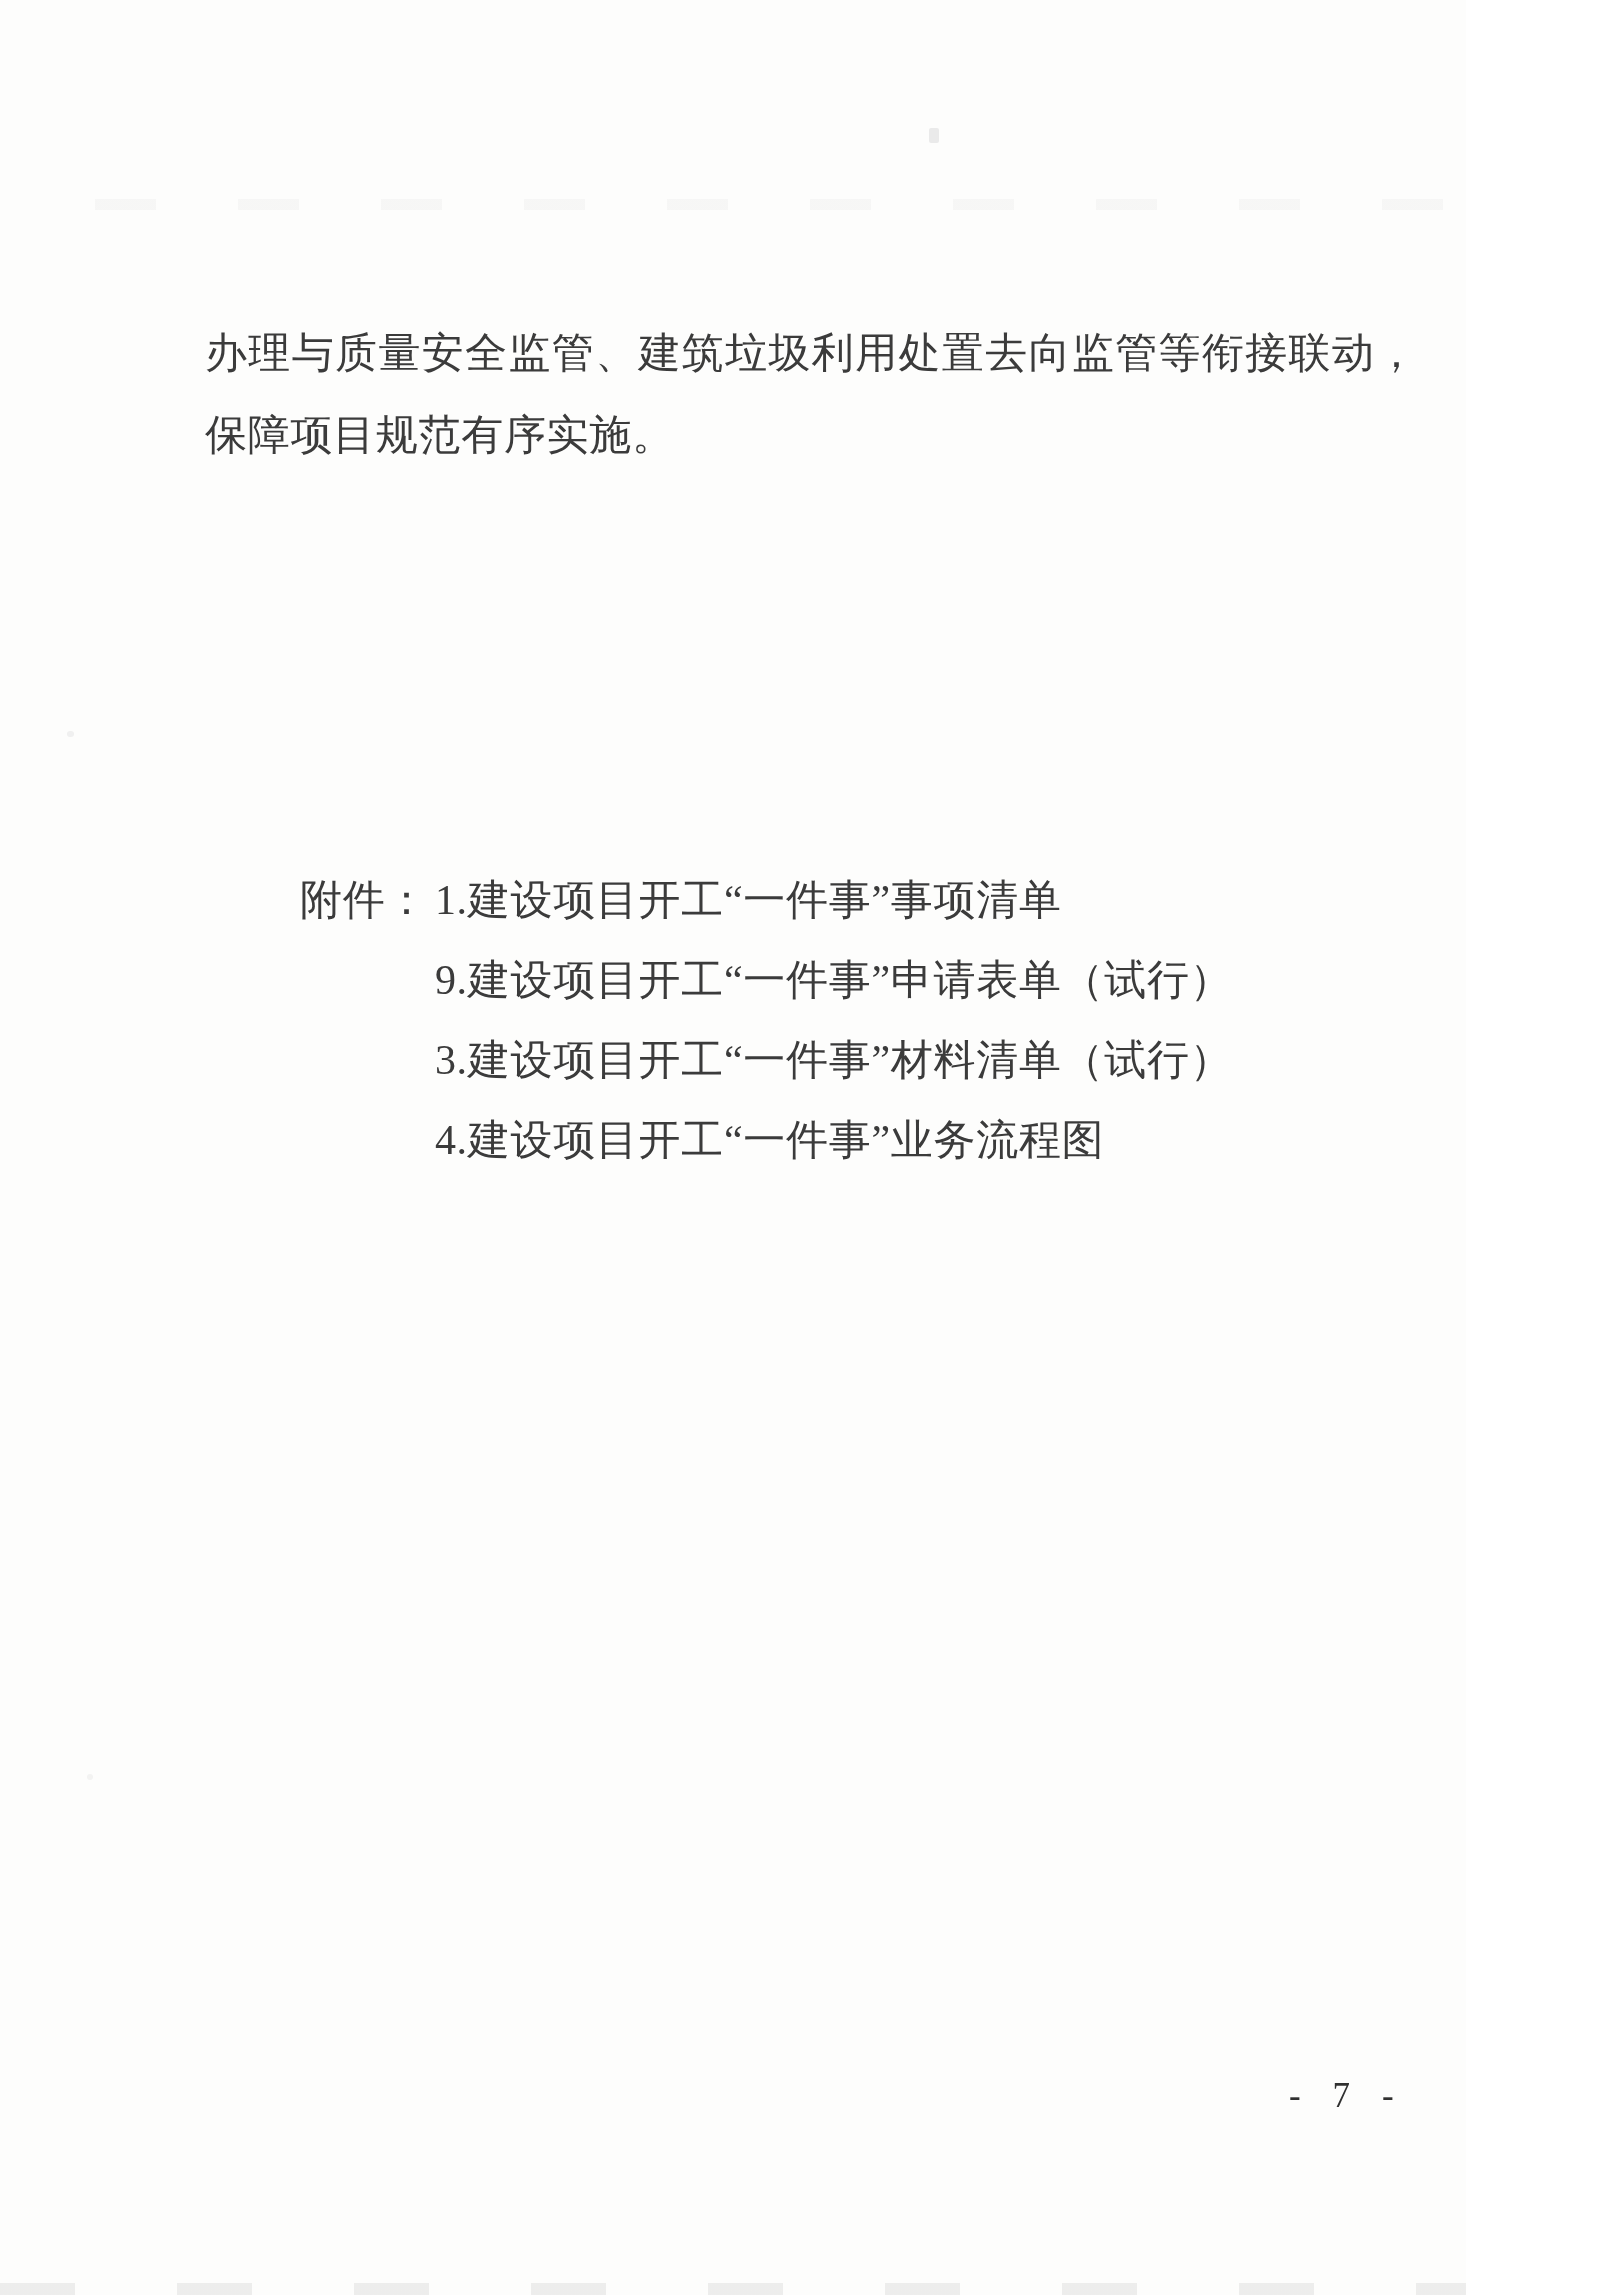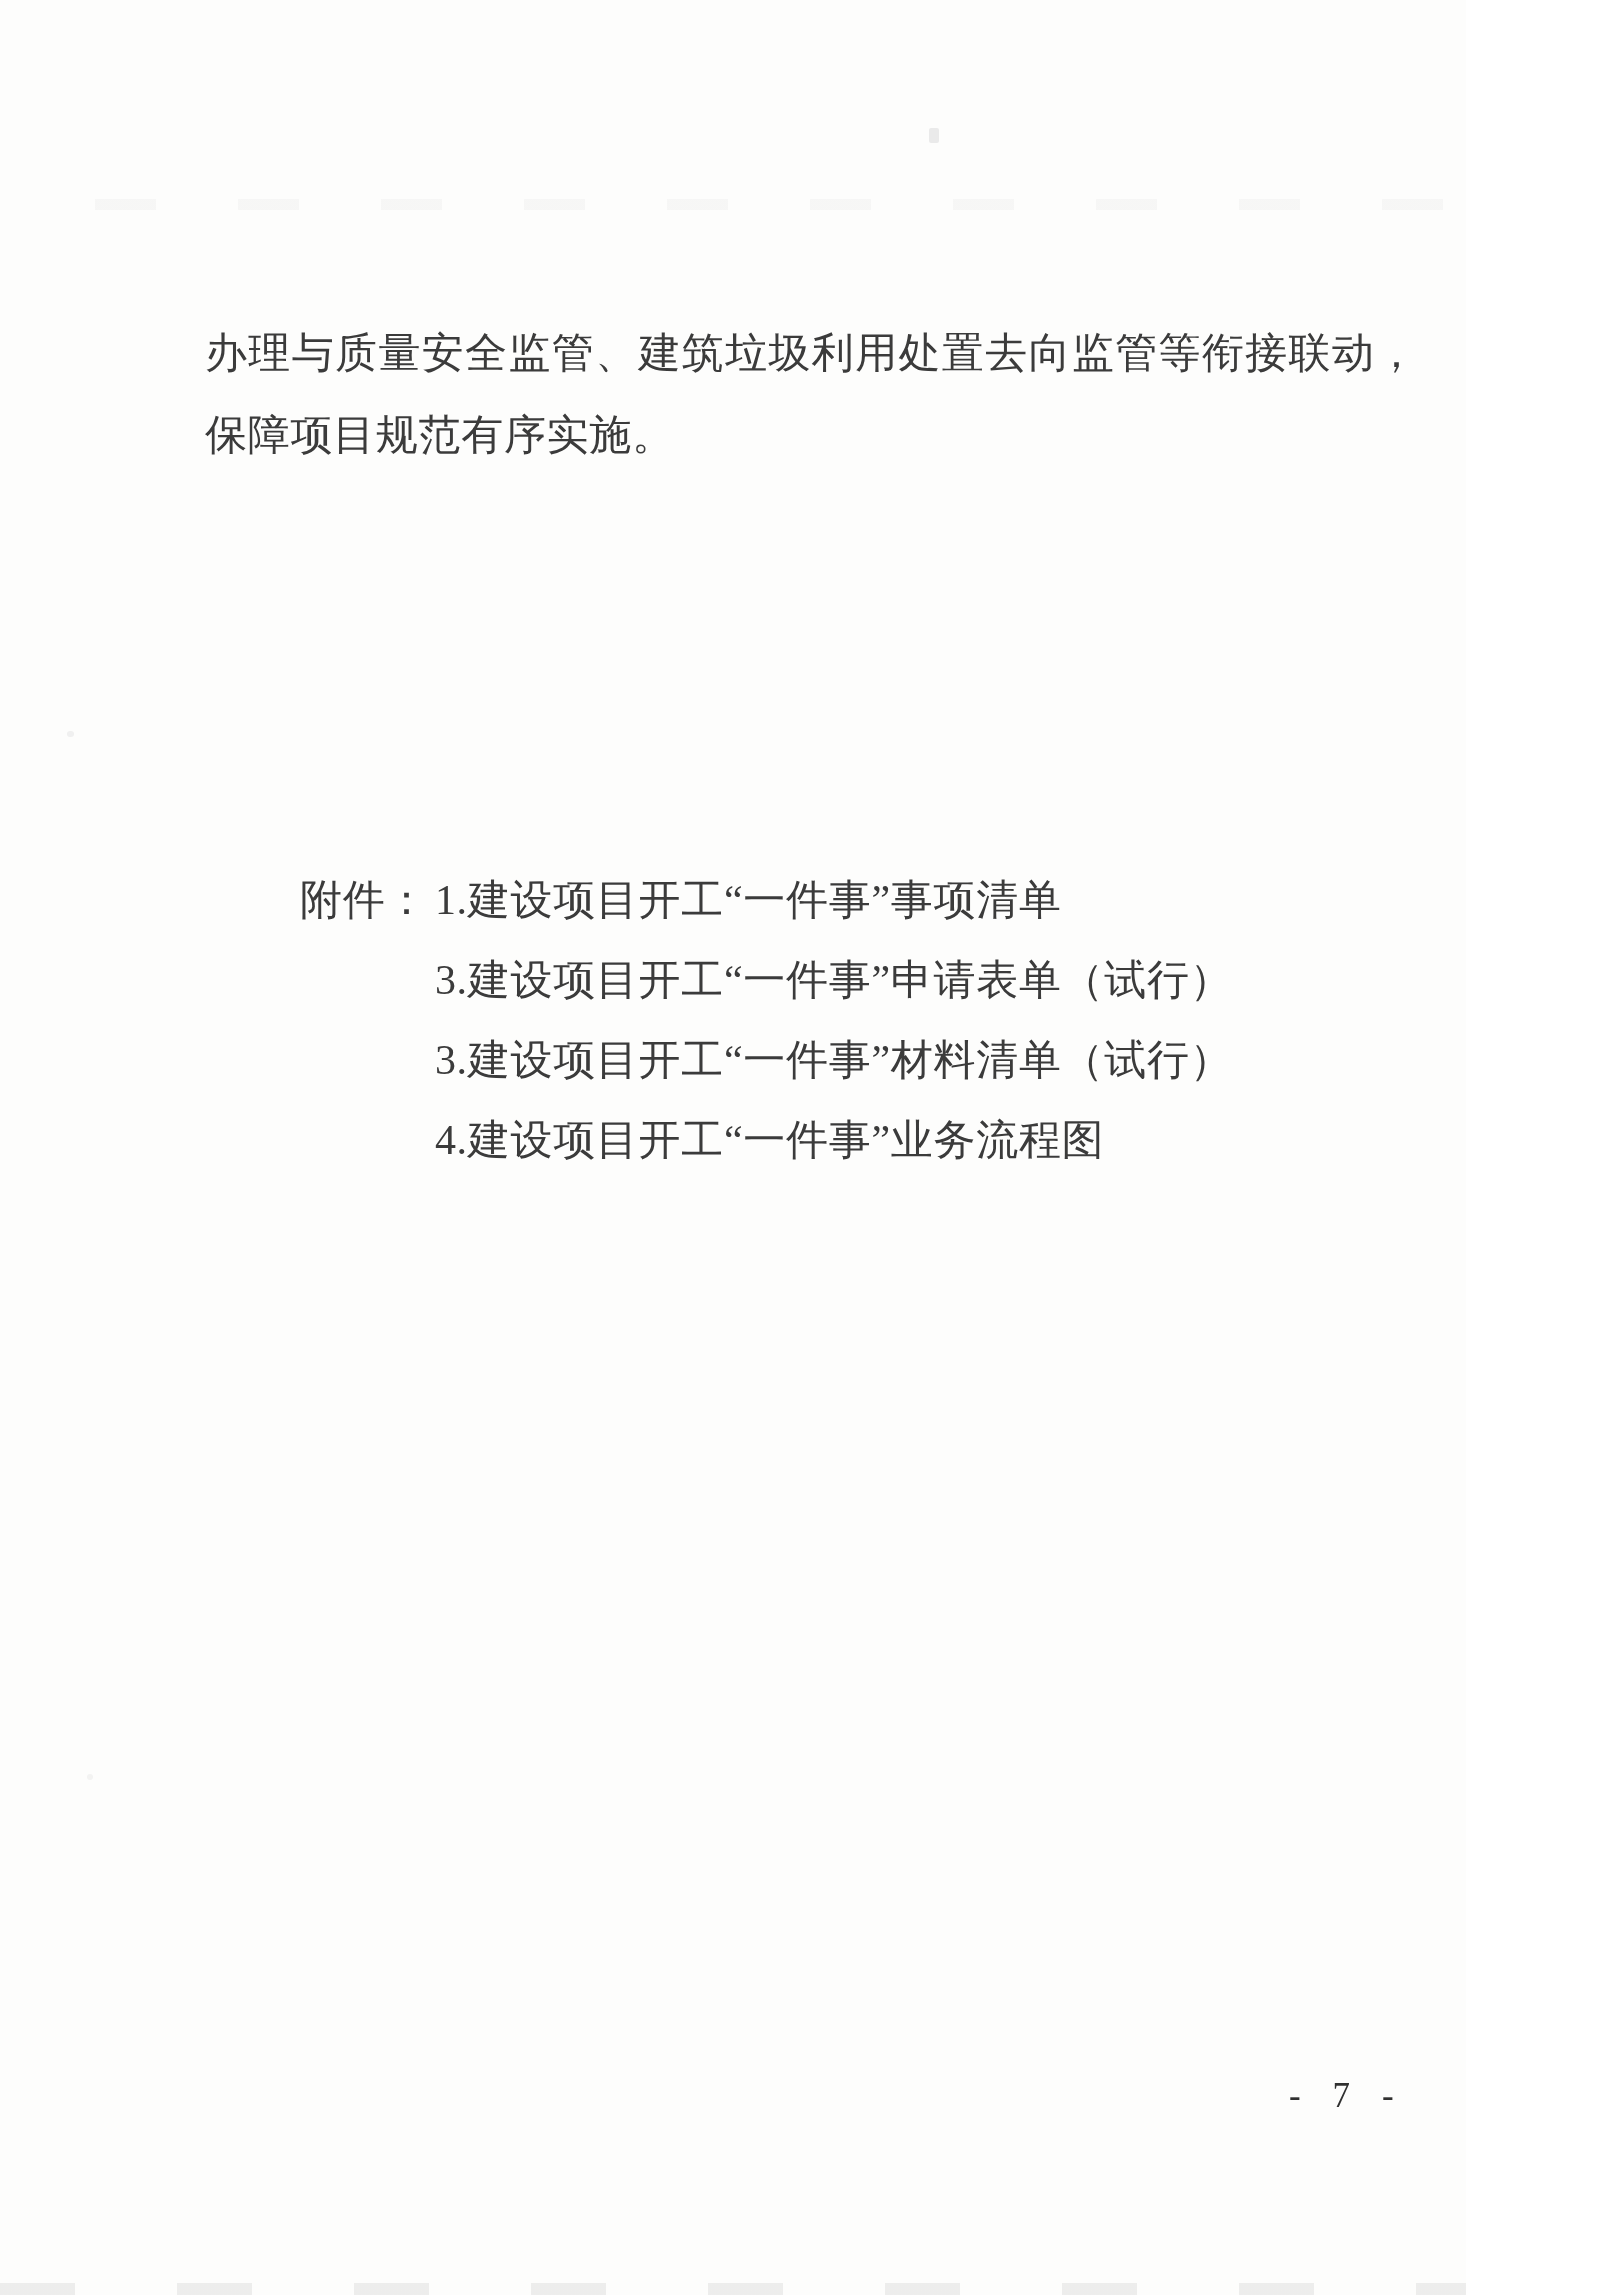--- a/index.html
+++ b/index.html
@@ -122,21 +122,21 @@
 
 <div class="page">
 
   <p class="body-text para1">办理与质量安全监管、建筑垃圾利用处置去向监管等衔接联动，保障项目规范有序实施。</p>
 
 
   <div class="attachments">
     <div class="att-label">附件：</div>
     <div class="att-items">
       <div class="att-item">1.建设项目开工“一件事”事项清单</div>
-      <div class="att-item">3.建设项目开工“一件事”申请表单（试行）</div>
+      <div class="att-item">9.建设项目开工“一件事”申请表单（试行）</div>
       <div class="att-item">3.建设项目开工“一件事”材料清单（试行）</div>
       <div class="att-item">4.建设项目开工“一件事”业务流程图</div>
     </div>
   </div>
 
   <div class="page-number">- 7 -</div>
 
   <div class="scan-band-top"></div>
   <div class="scan-band-bottom"></div>
   <div class="speck1"></div>

